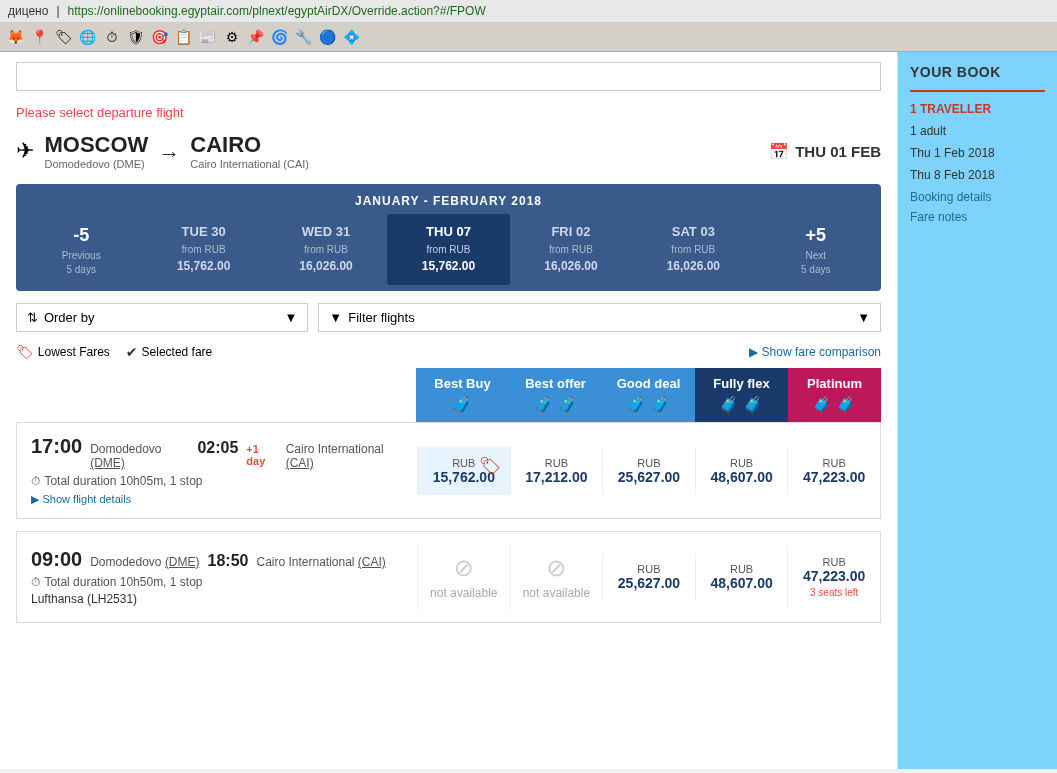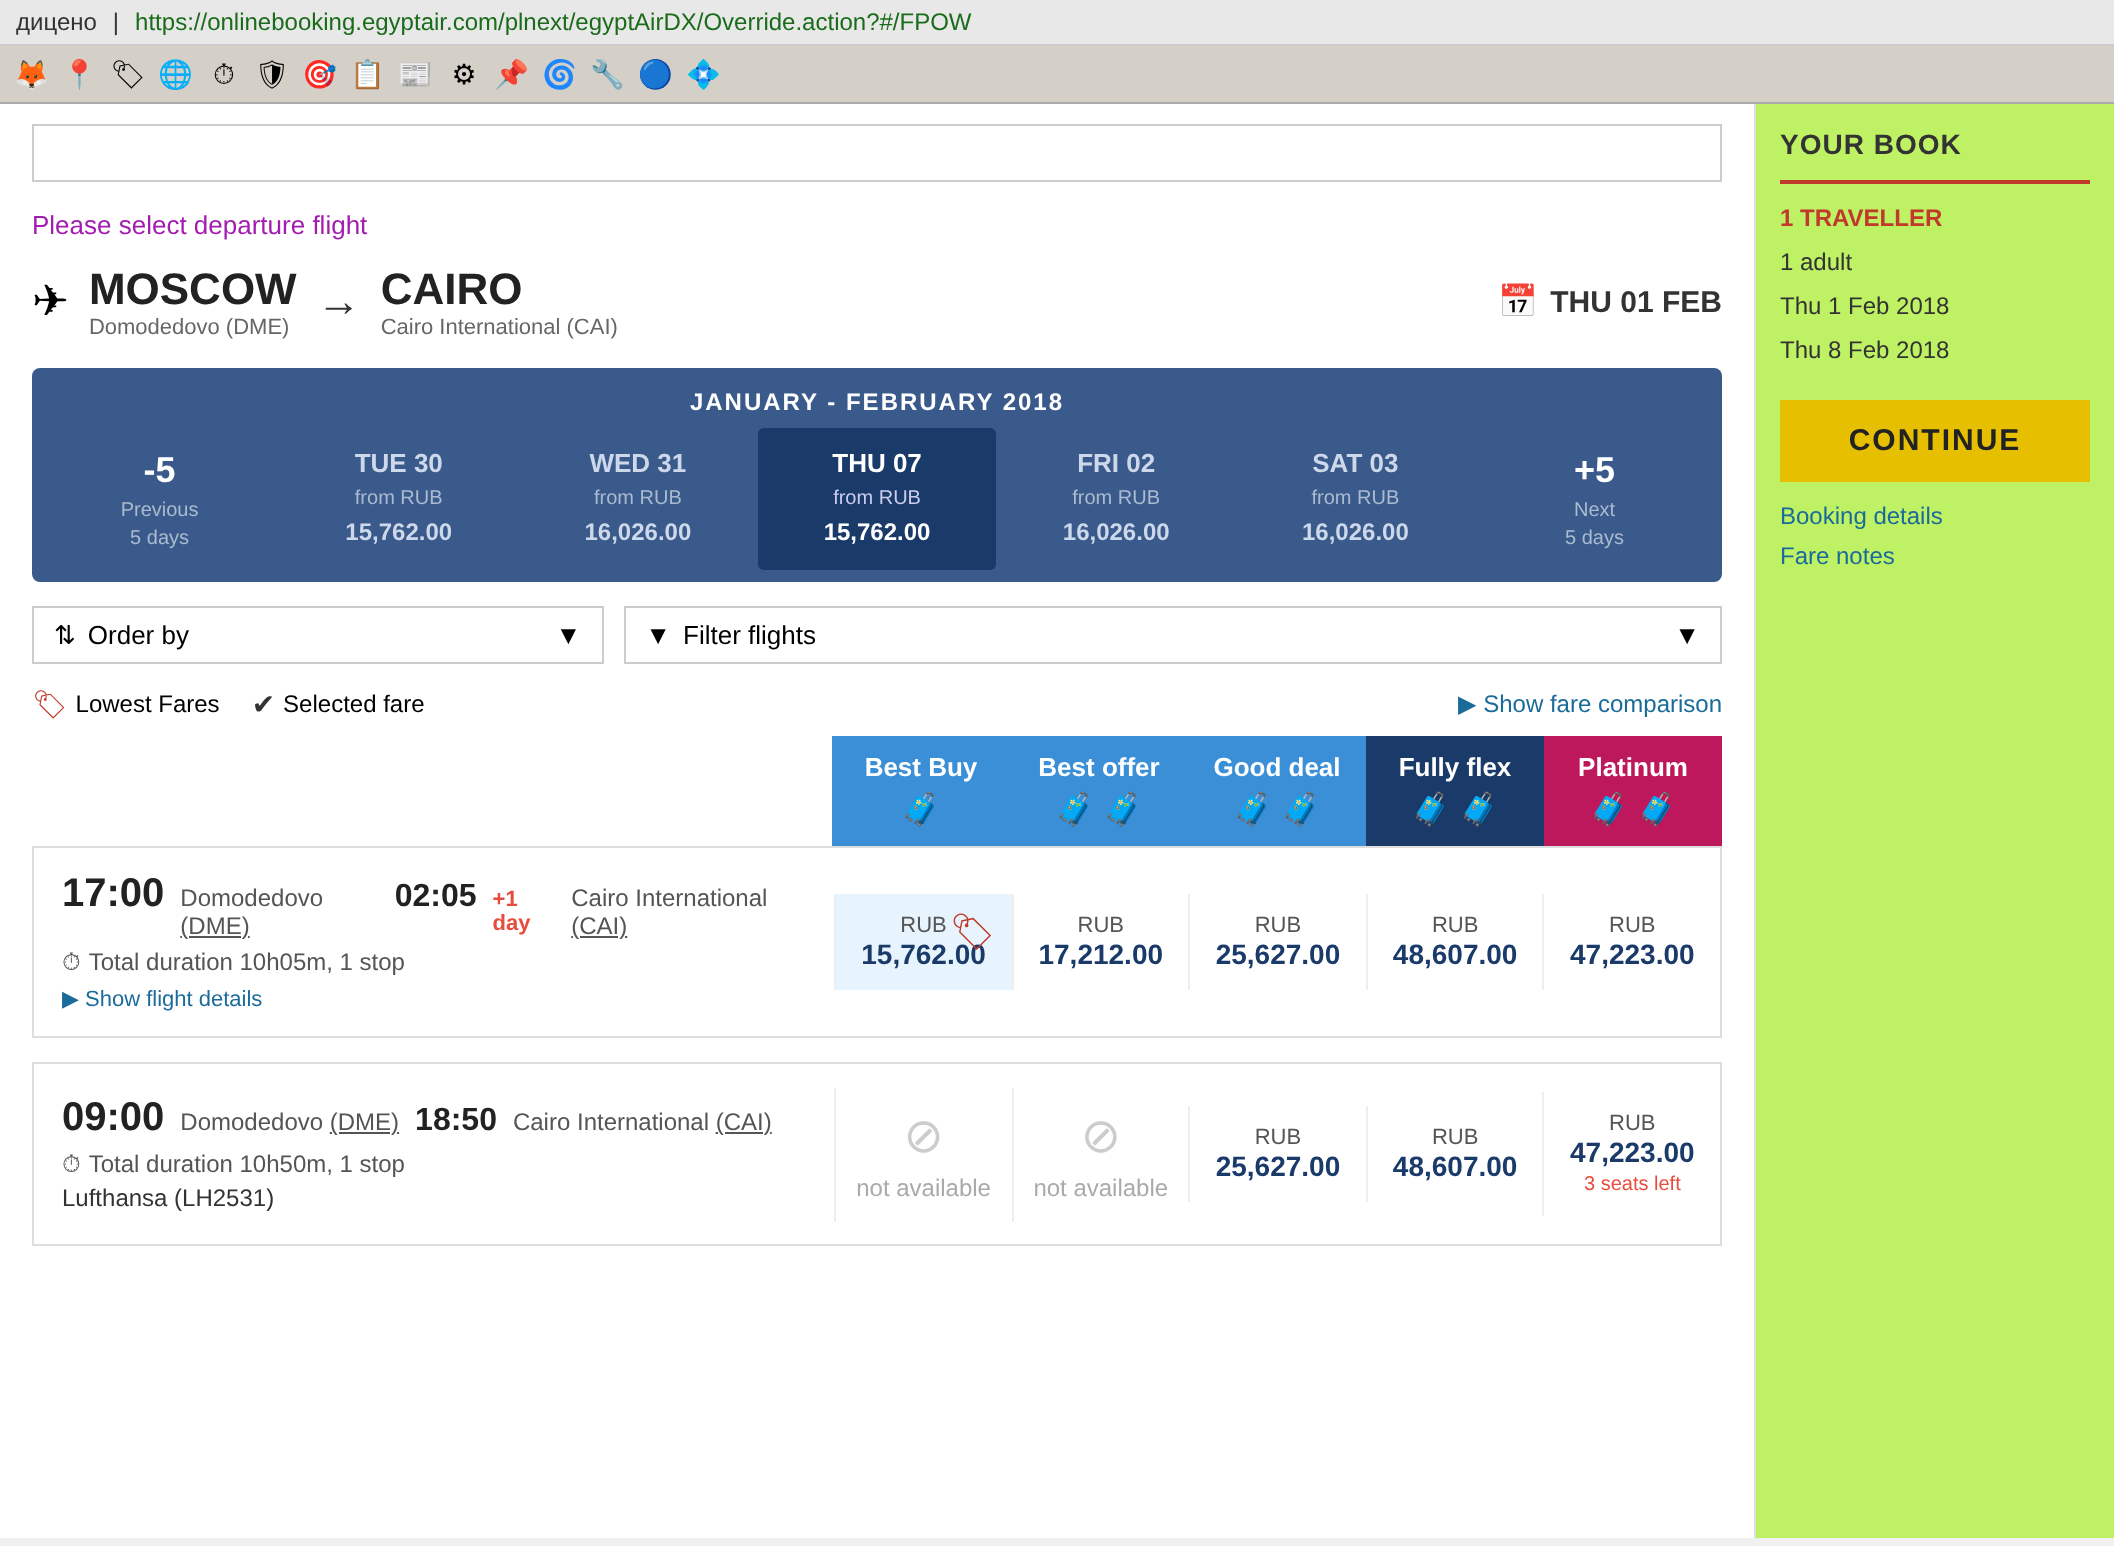--- a/index.html
+++ b/index.html
@@ -35,36 +35,36 @@
     .main-layout { display: flex; height: calc(100vh - 56px); }
 
     .content-area {
       flex: 1;
       background: #fff;
       overflow-y: auto;
       padding: 10px 16px 20px 16px;
     }
 
     .sidebar {
-      width: 180px;
-      background: #bef264;
+      width: 160px;
+      background: #7dd3fc;
       border-left: 1px solid #ddd;
       padding: 12px;
     }
 
     .search-bar {
       border: 1px solid #ccc;
       padding: 6px 10px;
       width: 100%;
       margin-bottom: 14px;
       font-size: 13px;
     }
 
     .page-subtitle {
-      color: #a21caf;
+      color: #ef4444;
       font-size: 13px;
       margin-bottom: 12px;
     }
 
     .route-header {
       display: flex;
       align-items: center;
       justify-content: space-between;
       margin-bottom: 14px;
     }
@@ -487,17 +487,16 @@
       </div>
   </div>
 
   <div class="sidebar">
     <div class="sidebar-title">YOUR BOOK</div>
     <hr class="sidebar-divider">
     <div class="sidebar-item highlight">1 TRAVELLER</div>
     <div class="sidebar-item">1 adult</div>
     <div class="sidebar-item">Thu 1 Feb 2018</div>
     <div class="sidebar-item">Thu 8 Feb 2018</div>
-    <button class="continue-btn">CONTINUE</button>
     <a class="booking-link">Booking details</a>
     <a class="booking-link">Fare notes</a>
   </div>
 </div>
 
 </body></html>

